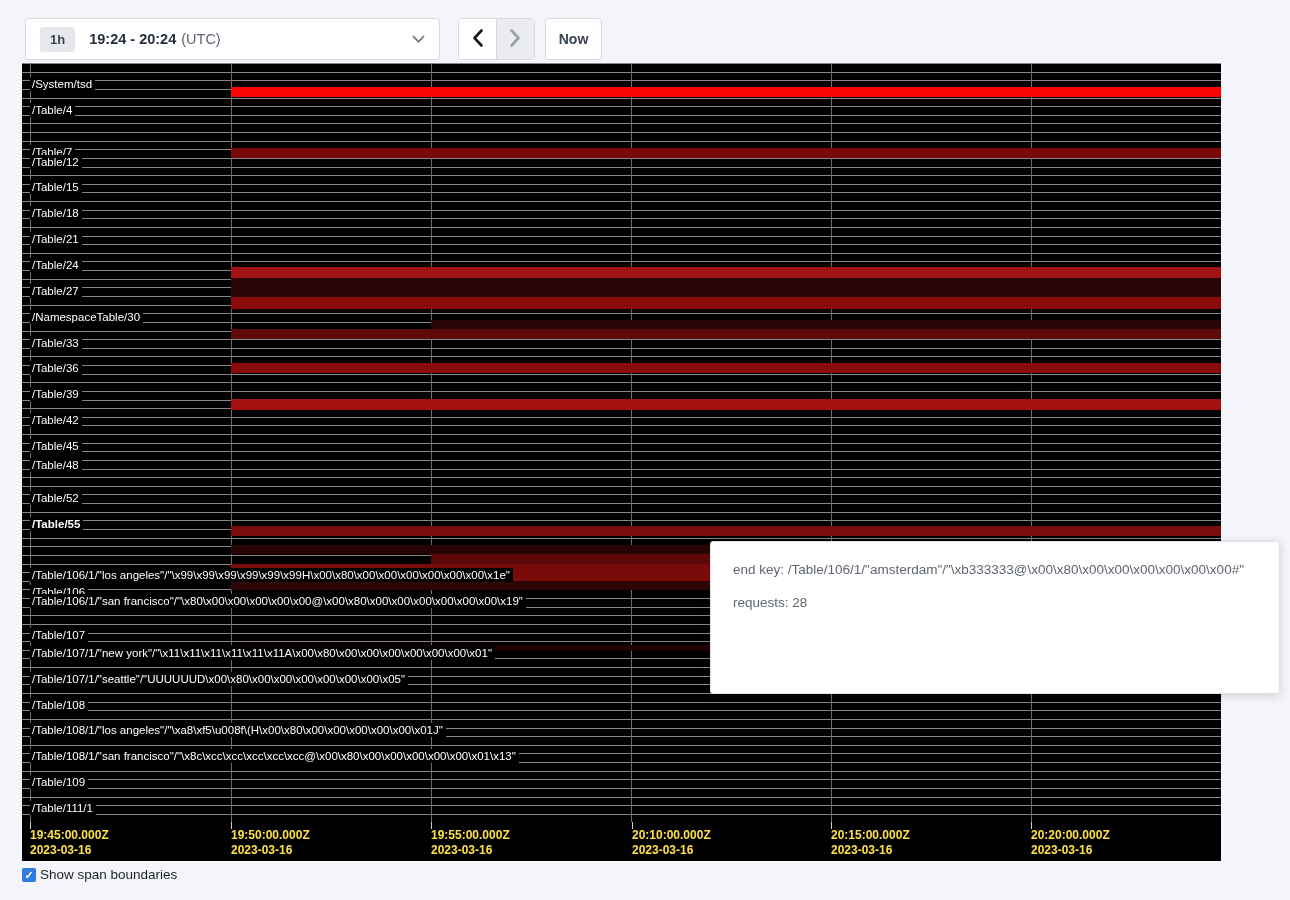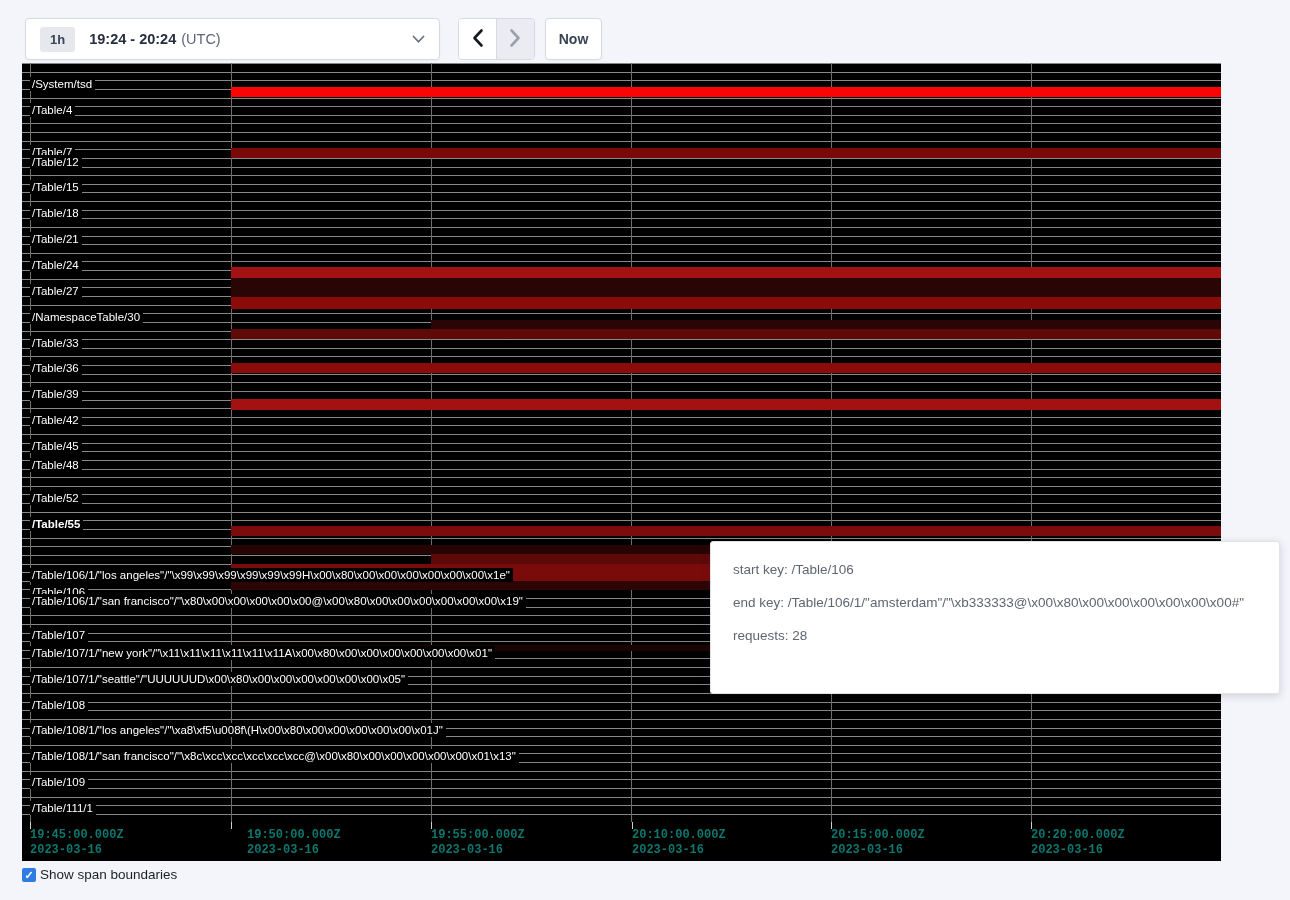--- a/index.html
+++ b/index.html
@@ -60,22 +60,22 @@
   .band  { position:absolute; }
   .row-label {
     position:absolute; left:8px; height:14px; line-height:14px;
     color:#fff; font-size:11.5px; background:#000; padding:0 3px 0 2px;
     white-space:nowrap;
     text-shadow:1px 0 0 #000,-1px 0 0 #000,0 1px 0 #000,0 -1px 0 #000;
   }
   .x-axis { position:absolute; left:0; top:759px; width:1199px; height:39px; background:#000; }
   .x-tick-mark { position:absolute; top:0; width:1px; height:7px; background:#cfcfcf; }
   .x-tick {
-    position:absolute; top:6px; color:#0f766e; font-size:12px; font-weight:bold;
-    line-height:15px; white-space:nowrap;font-family:Liberation Mono, monospace;
+    position:absolute; top:6px; color:#fde047; font-size:12px; font-weight:bold;
+    line-height:15px; white-space:nowrap;
   }
   
   .kv-tooltip {
     position:absolute; left:710px; top:541px; width:570px; height:153px;
     background:#fff; border:1px solid #e3e3e6; border-radius:3px;
     box-shadow:0 2px 8px rgba(40,40,60,.18);
     padding:11px 22px; z-index:10;
   }
   .kv-tooltip p {
     height:33px; display:flex; align-items:center;
@@ -181,21 +181,21 @@
       <div class="row-label" style="top: 712.139px;">/Table/109</div>
       <div class="row-label" style="top: 737.996px;">/Table/111/1</div>
     </div>
   <div class="x-axis" id="x-axis">
       <div class="x-tick-mark" style="left: 8px;"></div>
       <div class="x-tick" style="left: 8px;">
         <div>19:45:00.000Z</div>
         <div>2023-03-16</div>
       </div>
       <div class="x-tick-mark" style="left: 209px;"></div>
-      <div class="x-tick" style="left: 209px; margin-left: 16px;">
+      <div class="x-tick" style="left: 209px;">
         <div>19:50:00.000Z</div>
         <div>2023-03-16</div>
       </div>
       <div class="x-tick-mark" style="left: 409px;"></div>
       <div class="x-tick" style="left: 409px;">
         <div>19:55:00.000Z</div>
         <div>2023-03-16</div>
       </div>
       <div class="x-tick-mark" style="left: 610px;"></div>
       <div class="x-tick" style="left: 610px;">
@@ -209,21 +209,20 @@
       </div>
       <div class="x-tick-mark" style="left: 1009px;"></div>
       <div class="x-tick" style="left: 1009px;">
         <div>20:20:00.000Z</div>
         <div>2023-03-16</div>
       </div>
     </div>
 </div>
 
 <div class="kv-tooltip">
-  <p>start key: /Table/106</p>
   <p>end key: /Table/106/1/"amsterdam"/"\xb333333@\x00\x80\x00\x00\x00\x00\x00\x00#"</p>
   <p>requests: 28</p>
 </div>
 
 <div class="footer-row">
   <div class="checkbox">
     <span>✓</span>
   </div>
   <span class="checkbox-label">Show span boundaries</span>
 </div>

